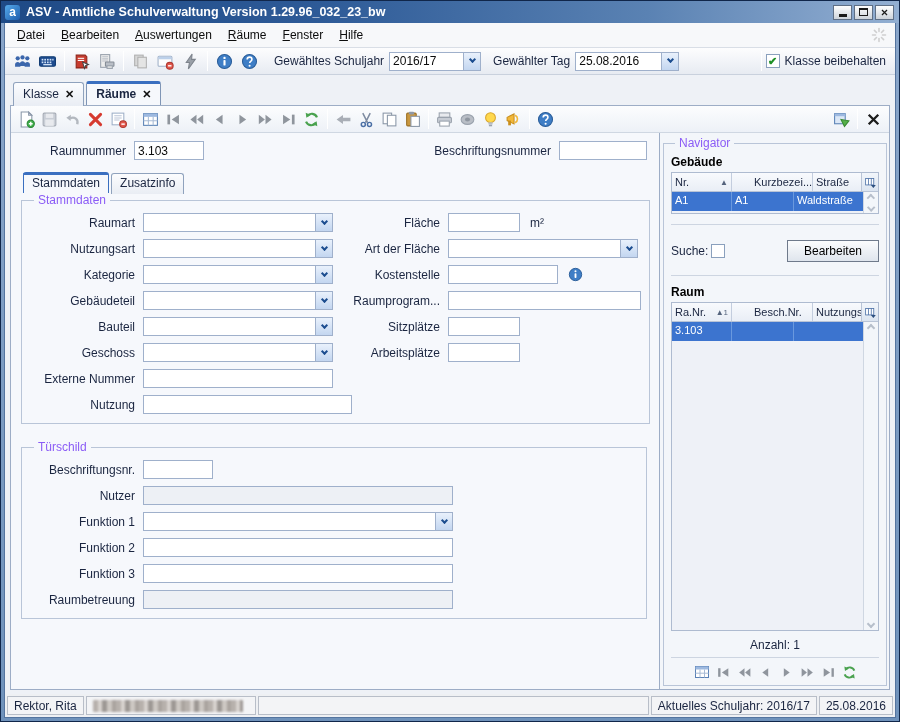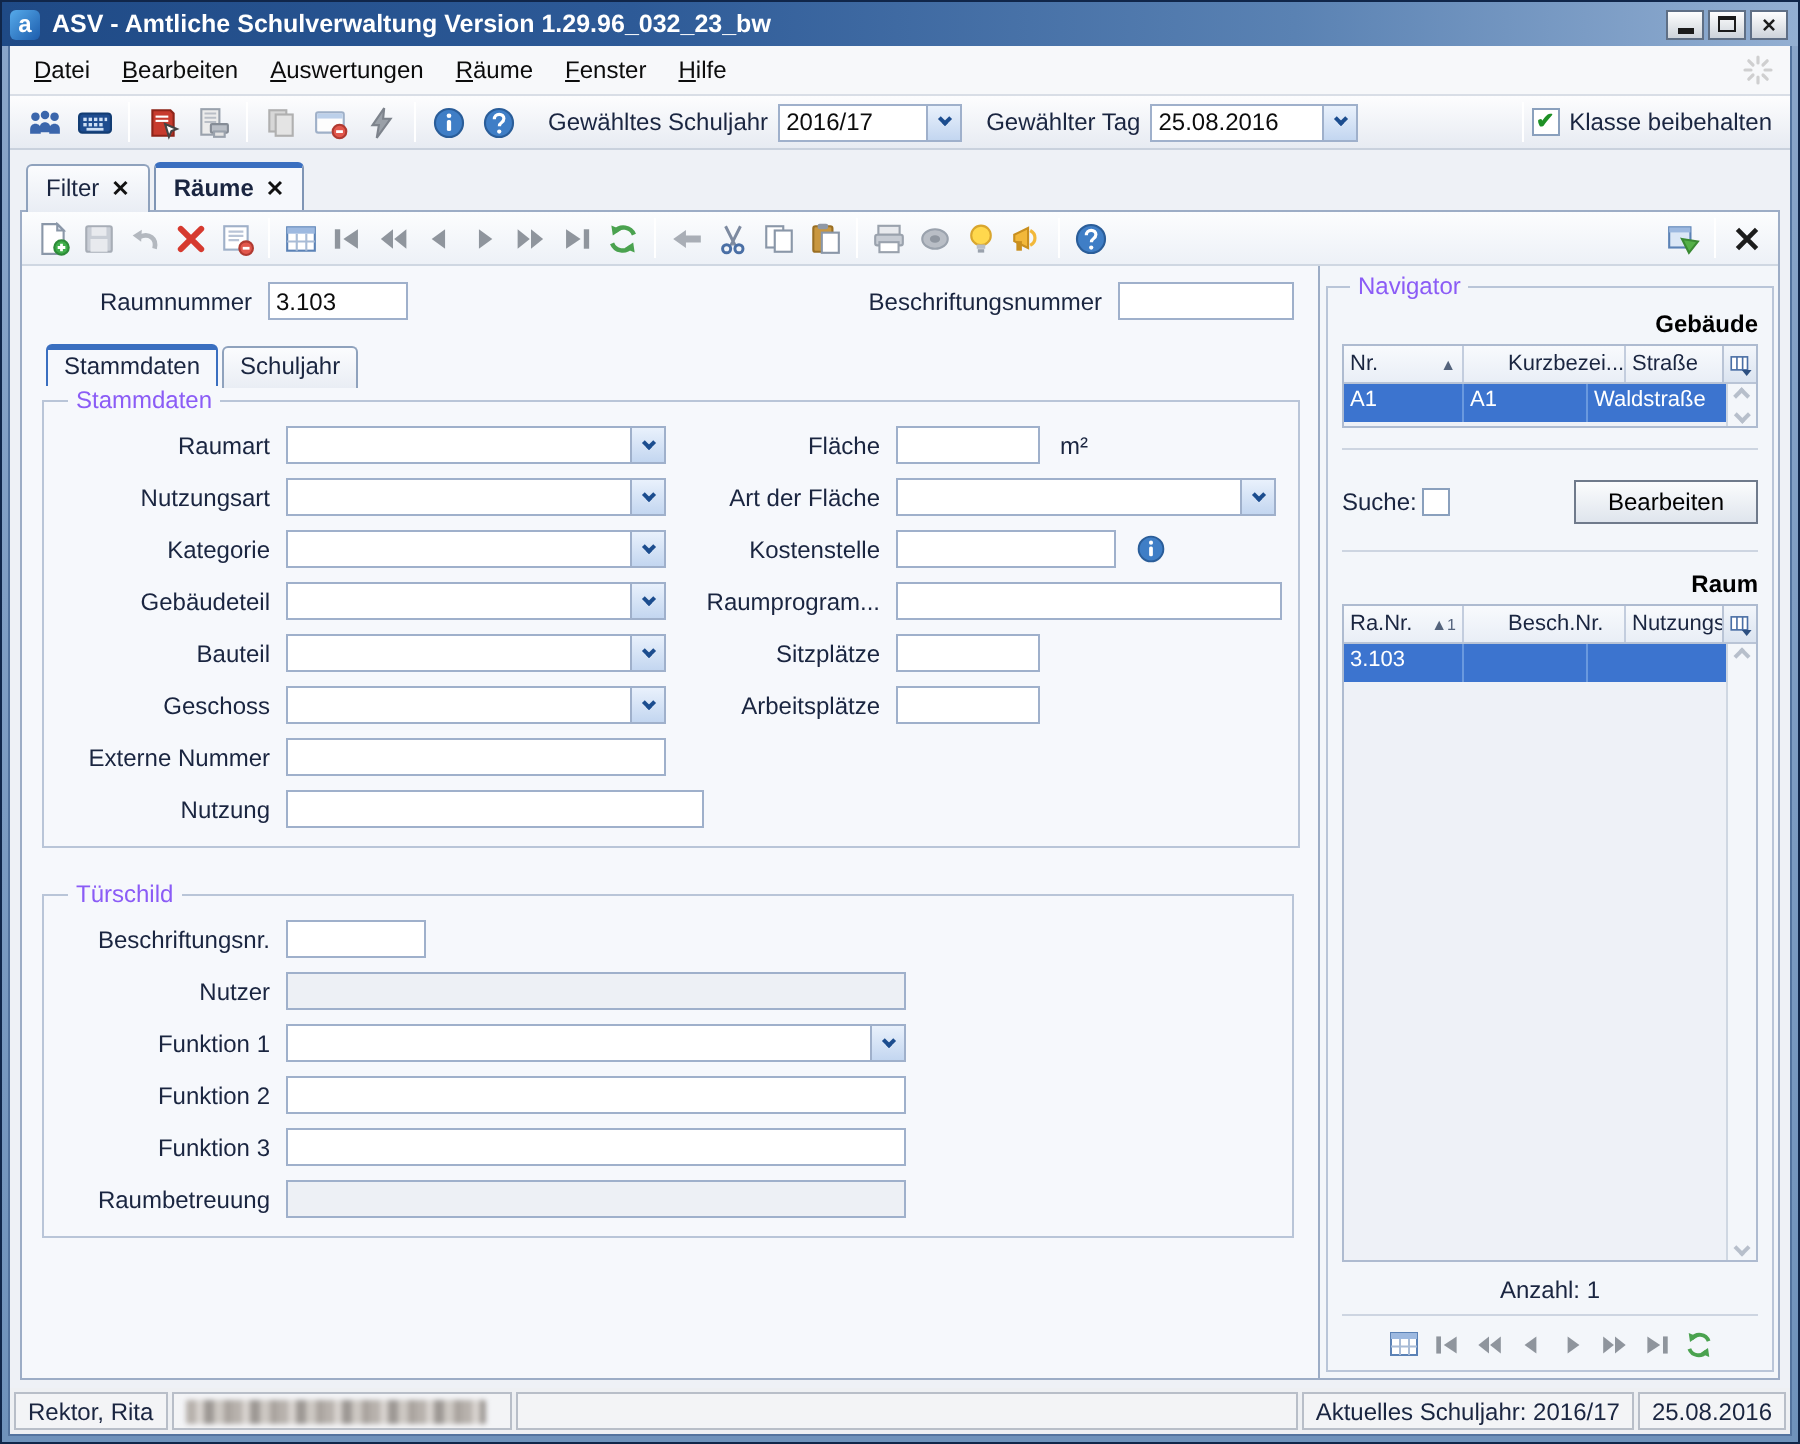--- a/index.html
+++ b/index.html
@@ -92,21 +92,21 @@
   .fs-stamm { margin-top:0; }
   .fs-tuer { margin-top:16px; }
   .grid2 { display:flex; }
   .colL { width:322px; flex:0 0 auto; }
   .colR { flex:1; min-width:0; }
   .frow { display:flex; align-items:center; margin-bottom:7px; height:19px; }
 
   
   .navigator { width:230px; flex:0 0 auto; border-left:1px solid #9dadc6; background:#f3f6fa; padding:3px; }
   .nav-fs { border:1px solid #b9c5d8; padding:2px 7px 5px; height:100%; display:flex; flex-direction:column; min-height:0; }
-  .nav-title { font-weight:bold; color:#000; margin:3px 0 3px;text-align:right; }
+  .nav-title { font-weight:bold; color:#000; margin:3px 0 3px; }
   .ntable { border:1px solid #aebbd0; background:#fff; width:100%; }
   .nhead { display:flex; height:19px; background:linear-gradient(180deg,#f8fafd,#e9eef6); border-bottom:1px solid #b9c4d6; }
   .hcell { border-right:1px solid #c3cdde; padding:2px 3px; font-size:11px; display:flex; align-items:center; overflow:hidden; white-space:nowrap; }
   .hc1 { width:60px; justify-content:space-between; } .hc2 { width:62px;margin-left:19px; } .hc3 { width:48px; border-right:none; flex:1; }
   .sort { color:#54637c; font-size:8px; margin-left:2px; }
   .colpick { width:17px; flex:0 0 auto; display:flex; align-items:center; justify-content:center;
              background:linear-gradient(180deg,#f2f6fb,#dbe4f0); border-left:1px solid #b9c4d6; }
   .colpick svg { width:13px; height:13px; }
   .nbody { position:relative; background:#eef1f7; }
   .nbody.geb { height:21px; }
@@ -428,21 +428,21 @@
       </span>
       <span class="right-group">
         <span class="tsep"></span>
         <span class="checkbox">✔</span>
         <span class="cb-label">Klasse beibehalten</span>
       </span>
     </div>
 
     <div class="tabstrip">
       <span class="tab">
-        <span>Filter</span>
+        <span>Klasse</span>
         <span class="tab-close">✕</span>
       </span>
       <span class="tab active">
         <span>Räume</span>
         <span class="tab-close">✕</span>
       </span>
     </div>
 
     <div class="mainpanel">
 
@@ -580,21 +580,21 @@
         <div class="formarea">
           <div class="toprow">
             <span class="flabel">Raumnummer</span>
             <input class="tin" style="width: 70px;" value="3.103">
             <span class="flabel" style="width:auto; margin-left:auto;">Beschriftungsnummer</span>
             <input class="tin" style="width: 88px;" value="">
           </div>
 
           <div class="subtabs">
             <span class="subtab active">Stammdaten</span>
-            <span class="subtab">Schuljahr</span>
+            <span class="subtab">Zusatzinfo</span>
           </div>
 
           <fieldset class="fs-stamm">
             <legend>Stammdaten</legend>
             <div class="grid2">
               <div class="colL">
                 <div class="frow">
                     <span class="flabel">Raumart</span>
                   <span class="combo w190">
                       <input value="" style="">

